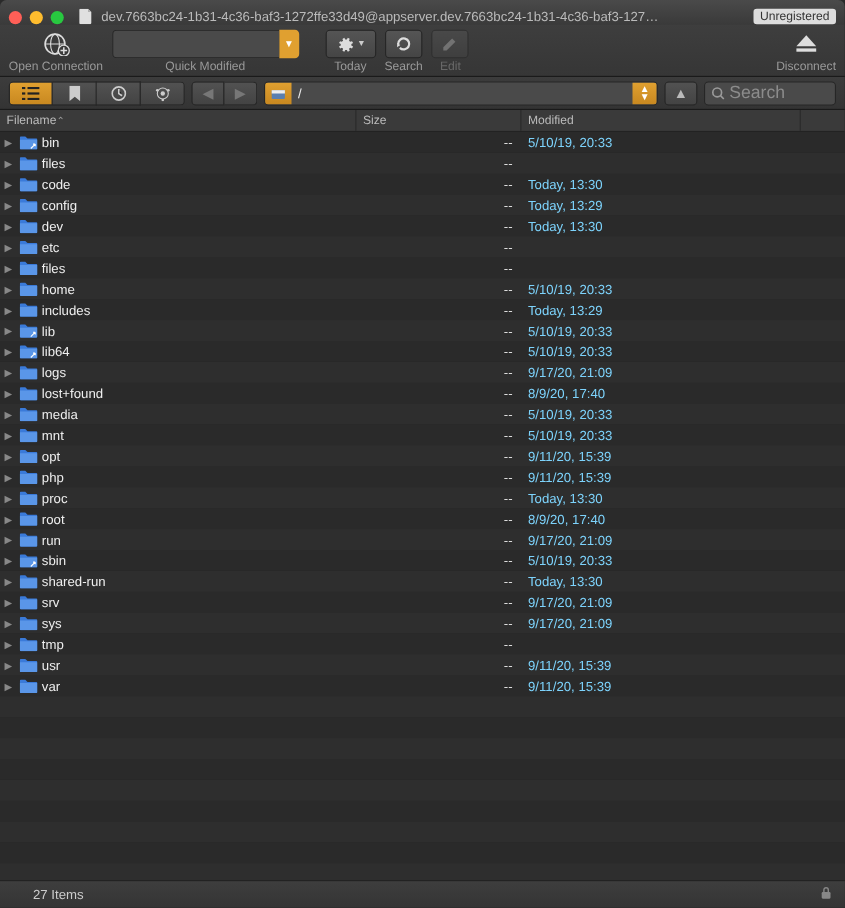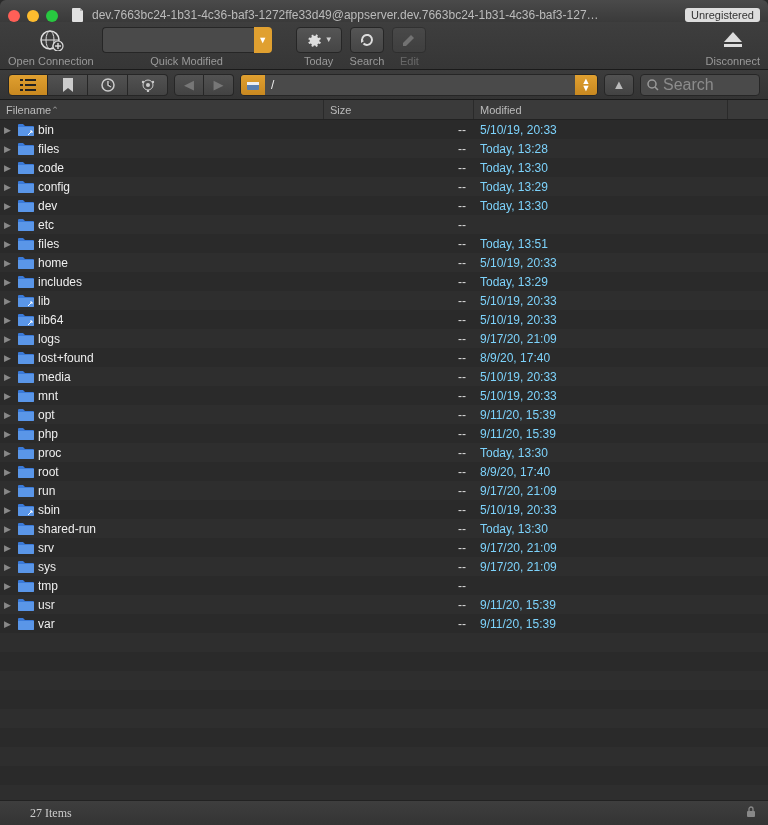--- a/index.html
+++ b/index.html
@@ -267,21 +267,21 @@
       right: 0;
       height: 25px;
       background: linear-gradient(#3e3e3e,#343434);
       border-top: 1px solid #222;
       display: flex;
       align-items: center;
       padding: 0 12px;
       font-size: 12px;
       color: #ccc;
     }
-    .status-text { padding-left: 18px; font-family: Liberation Serif, serif; }
+    .status-text { padding-left: 18px; }
     .lock-icon { margin-left: auto; color: #888; }
   </style>
 </head>
 <body>
 
 <div class="titlebar">
   <div class="traffic-lights">
     <div class="traffic-light red"></div>
     <div class="traffic-light yellow"></div>
     <div class="traffic-light green"></div>
@@ -460,21 +460,20 @@
         <span class="disclosure">▶</span>
         <span class="folder-icon">
           <svg width="16" height="13" viewBox="0 0 16 13">
             <path fill="#3a7ad9" d="M0 2a1 1 0 0 1 1-1h4l2 2h8a1 1 0 0 1 1 1v8a1 1 0 0 1-1 1H1a1 1 0 0 1-1-1z"></path>
             <path fill="#5a96e8" d="M0 4h16v8a1 1 0 0 1-1 1H1a1 1 0 0 1-1-1z"></path>
           </svg>
         </span>
         <span>files</span>
       </div>
       <div class="cell-size">--</div>
-      <div class="cell-modified">Today, 13:28</div>
     </div>
     <div class="file-row">
       <div class="cell-filename">
         <span class="disclosure">▶</span>
         <span class="folder-icon">
           <svg width="16" height="13" viewBox="0 0 16 13">
             <path fill="#3a7ad9" d="M0 2a1 1 0 0 1 1-1h4l2 2h8a1 1 0 0 1 1 1v8a1 1 0 0 1-1 1H1a1 1 0 0 1-1-1z"></path>
             <path fill="#5a96e8" d="M0 4h16v8a1 1 0 0 1-1 1H1a1 1 0 0 1-1-1z"></path>
           </svg>
         </span>
@@ -529,21 +528,20 @@
         <span class="disclosure">▶</span>
         <span class="folder-icon">
           <svg width="16" height="13" viewBox="0 0 16 13">
             <path fill="#3a7ad9" d="M0 2a1 1 0 0 1 1-1h4l2 2h8a1 1 0 0 1 1 1v8a1 1 0 0 1-1 1H1a1 1 0 0 1-1-1z"></path>
             <path fill="#5a96e8" d="M0 4h16v8a1 1 0 0 1-1 1H1a1 1 0 0 1-1-1z"></path>
           </svg>
         </span>
         <span>files</span>
       </div>
       <div class="cell-size">--</div>
-      <div class="cell-modified">Today, 13:51</div>
     </div>
     <div class="file-row">
       <div class="cell-filename">
         <span class="disclosure">▶</span>
         <span class="folder-icon">
           <svg width="16" height="13" viewBox="0 0 16 13">
             <path fill="#3a7ad9" d="M0 2a1 1 0 0 1 1-1h4l2 2h8a1 1 0 0 1 1 1v8a1 1 0 0 1-1 1H1a1 1 0 0 1-1-1z"></path>
             <path fill="#5a96e8" d="M0 4h16v8a1 1 0 0 1-1 1H1a1 1 0 0 1-1-1z"></path>
           </svg>
         </span>

